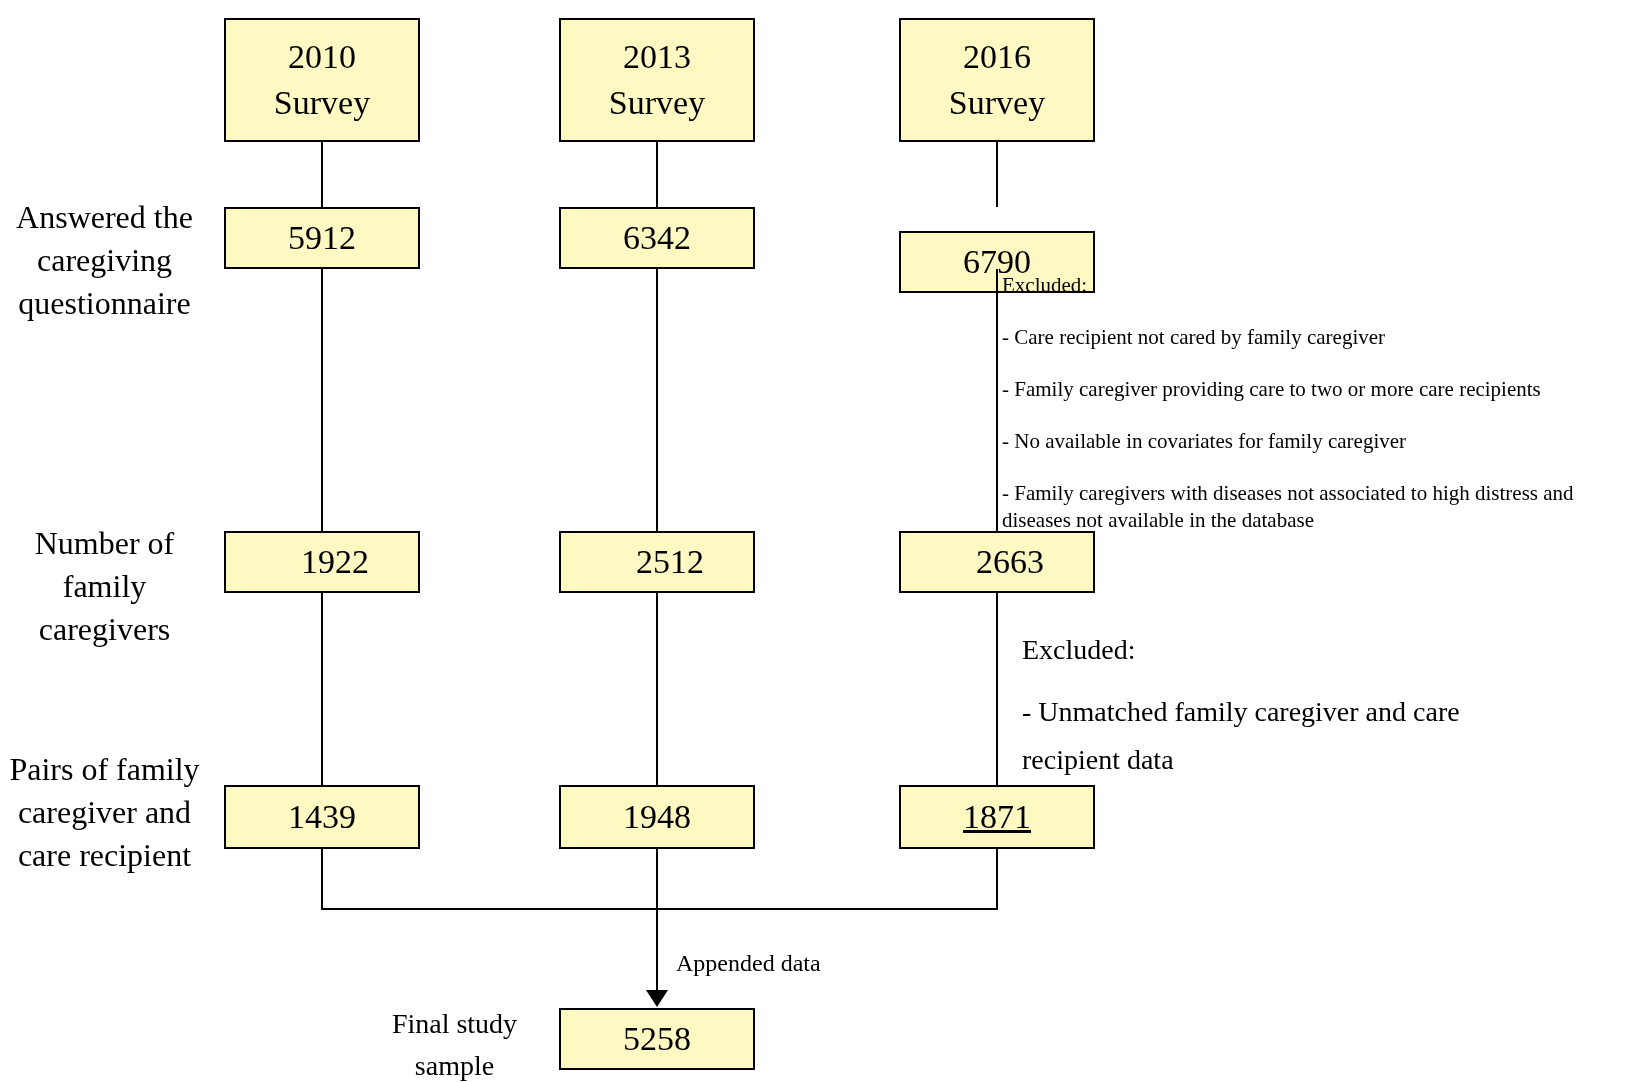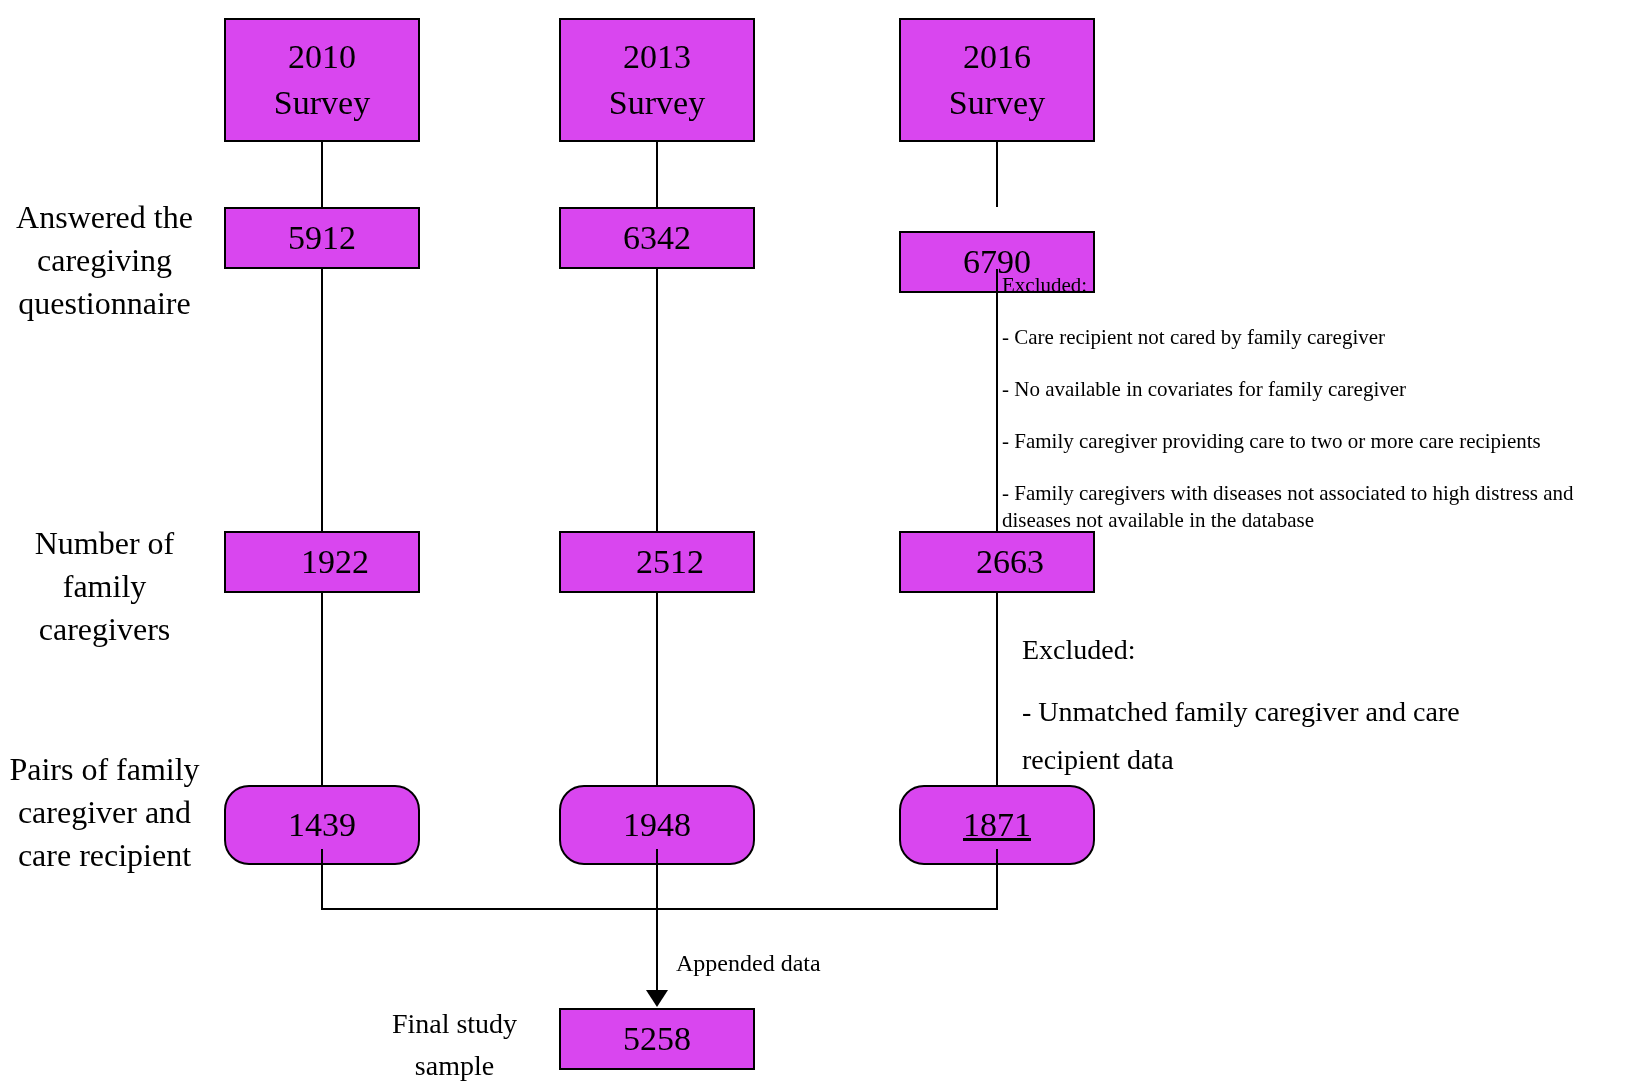--- a/index.html
+++ b/index.html
@@ -2,27 +2,27 @@
 <html><head>
 <meta charset="utf-8">
 <style>
   html,body{margin:0;padding:0;background:#ffffff;}
   .canvas{
     position:relative;width:1644px;height:1082px;background:#ffffff;
     font-family:"Liberation Serif","DejaVu Serif",serif;color:#000;overflow:hidden;
   }
   .box{
     position:absolute;box-sizing:border-box;width:196px;
-    border:2px solid #000;background:#d946ef;
+    border:2px solid #000;background:#fef9c3;
     display:flex;align-items:center;justify-content:center;
     text-align:center;white-space:pre-line;
   }
   .survey-box{top:18px;height:124px;font-size:34px;line-height:46px;}
   .count-box{height:62px;font-size:34px;}
-  .row1{top:207px;} .row2{top:531px;padding-left:26px;} .row3{top:785px;height:80px;border-radius:25px;}
+  .row1{top:207px;} .row2{top:531px;padding-left:26px;} .row3{top:785px;height:64px;}
   .final-box{top:1008px;height:62px;font-size:34px;text-align:right;}
   .vline,.hline{position:absolute;background:#000;}
   .vline{width:2px;}
   .hline{height:2px;}
   .arrowhead{
     position:absolute;width:0;height:0;
     border-left:11px solid transparent;border-right:11px solid transparent;
     border-top:17px solid #000;
   }
   .row-label{
@@ -55,22 +55,22 @@
   <div class="row-label" style="top:196px;">Answered the
 caregiving
 questionnaire</div>
   <div class="box count-box row1" style="left:224px;">5912</div>
   <div class="box count-box row1" style="left:559px;">6342</div>
   <div class="box count-box row1" style="left:899px;margin-top:24px;">6790</div>
 
   <div class="excl1">
     <div class="excl-title">Excluded:</div>
     <div class="excl-item">- Care recipient not cared by family caregiver</div>
+    <div class="excl-item">- Family caregiver providing care to two or more care recipients</div>
     <div class="excl-item">- No available in covariates for family caregiver</div>
-    <div class="excl-item">- Family caregiver providing care to two or more care recipients</div>
     <div class="excl-item">- Family caregivers with diseases not associated to high distress and diseases not available in the database</div>
   </div>
 
   <div class="row-label" style="top:522px;">Number of
 family
 caregivers</div>
   <div class="box count-box row2" style="left:224px;">1922</div>
   <div class="box count-box row2" style="left:559px;">2512</div>
   <div class="box count-box row2" style="left:899px;">2663</div>
 

